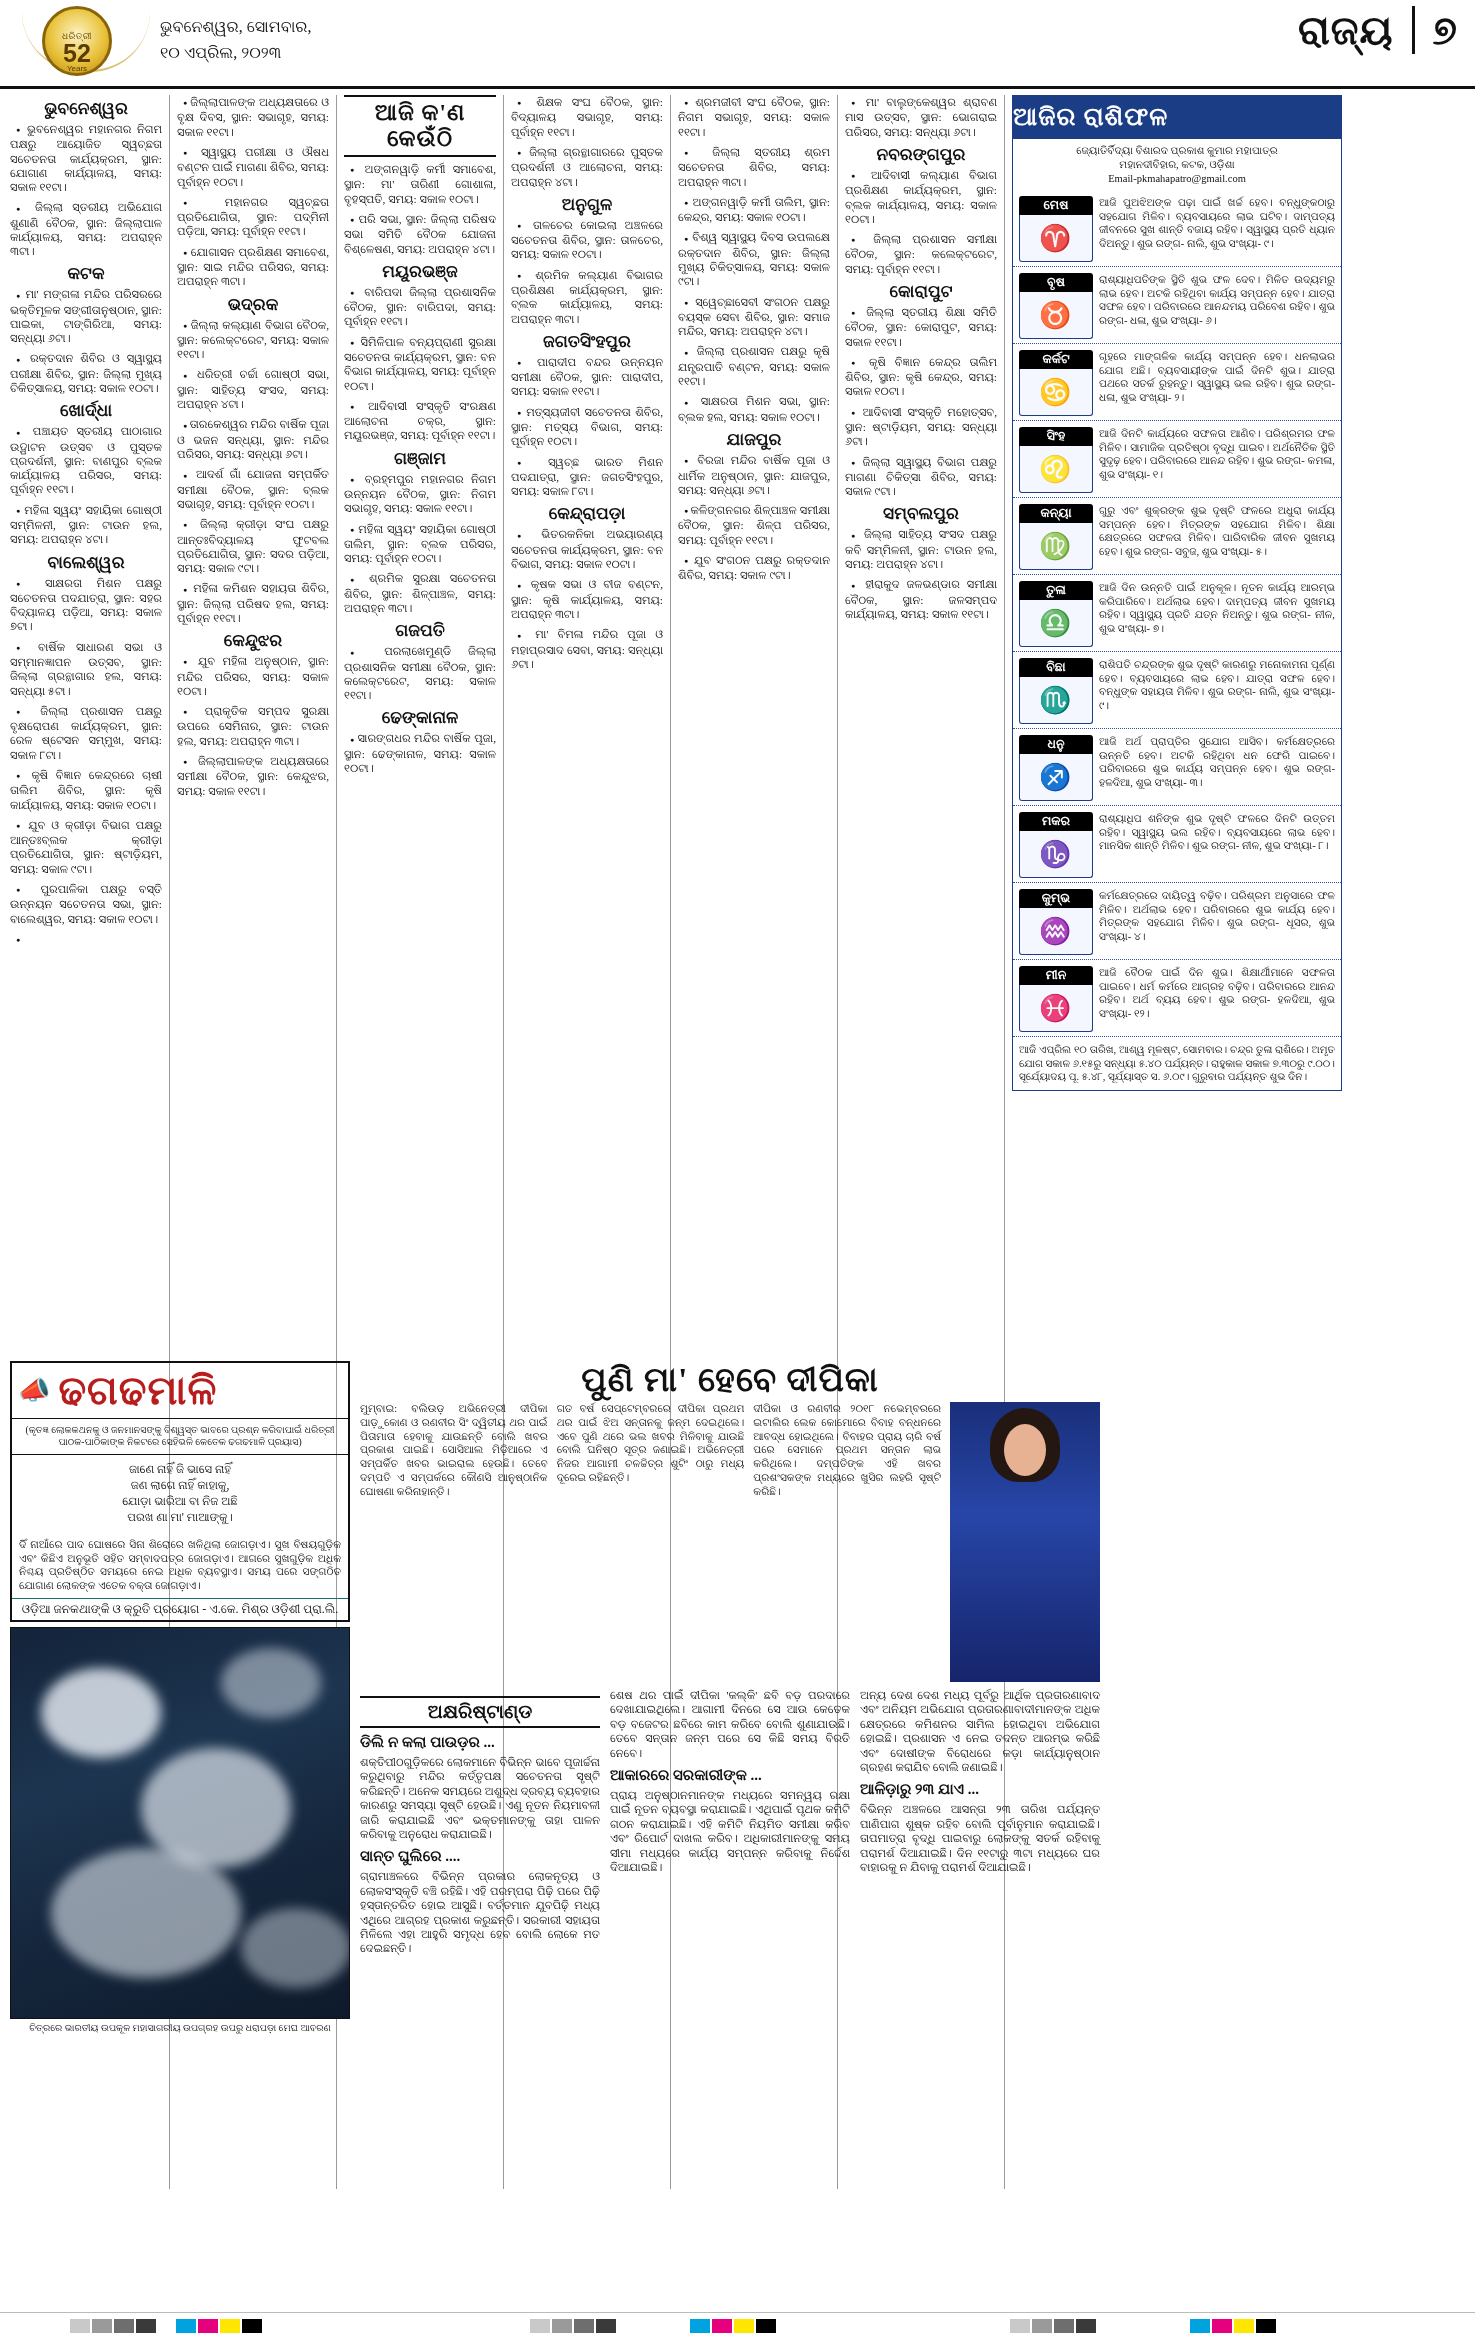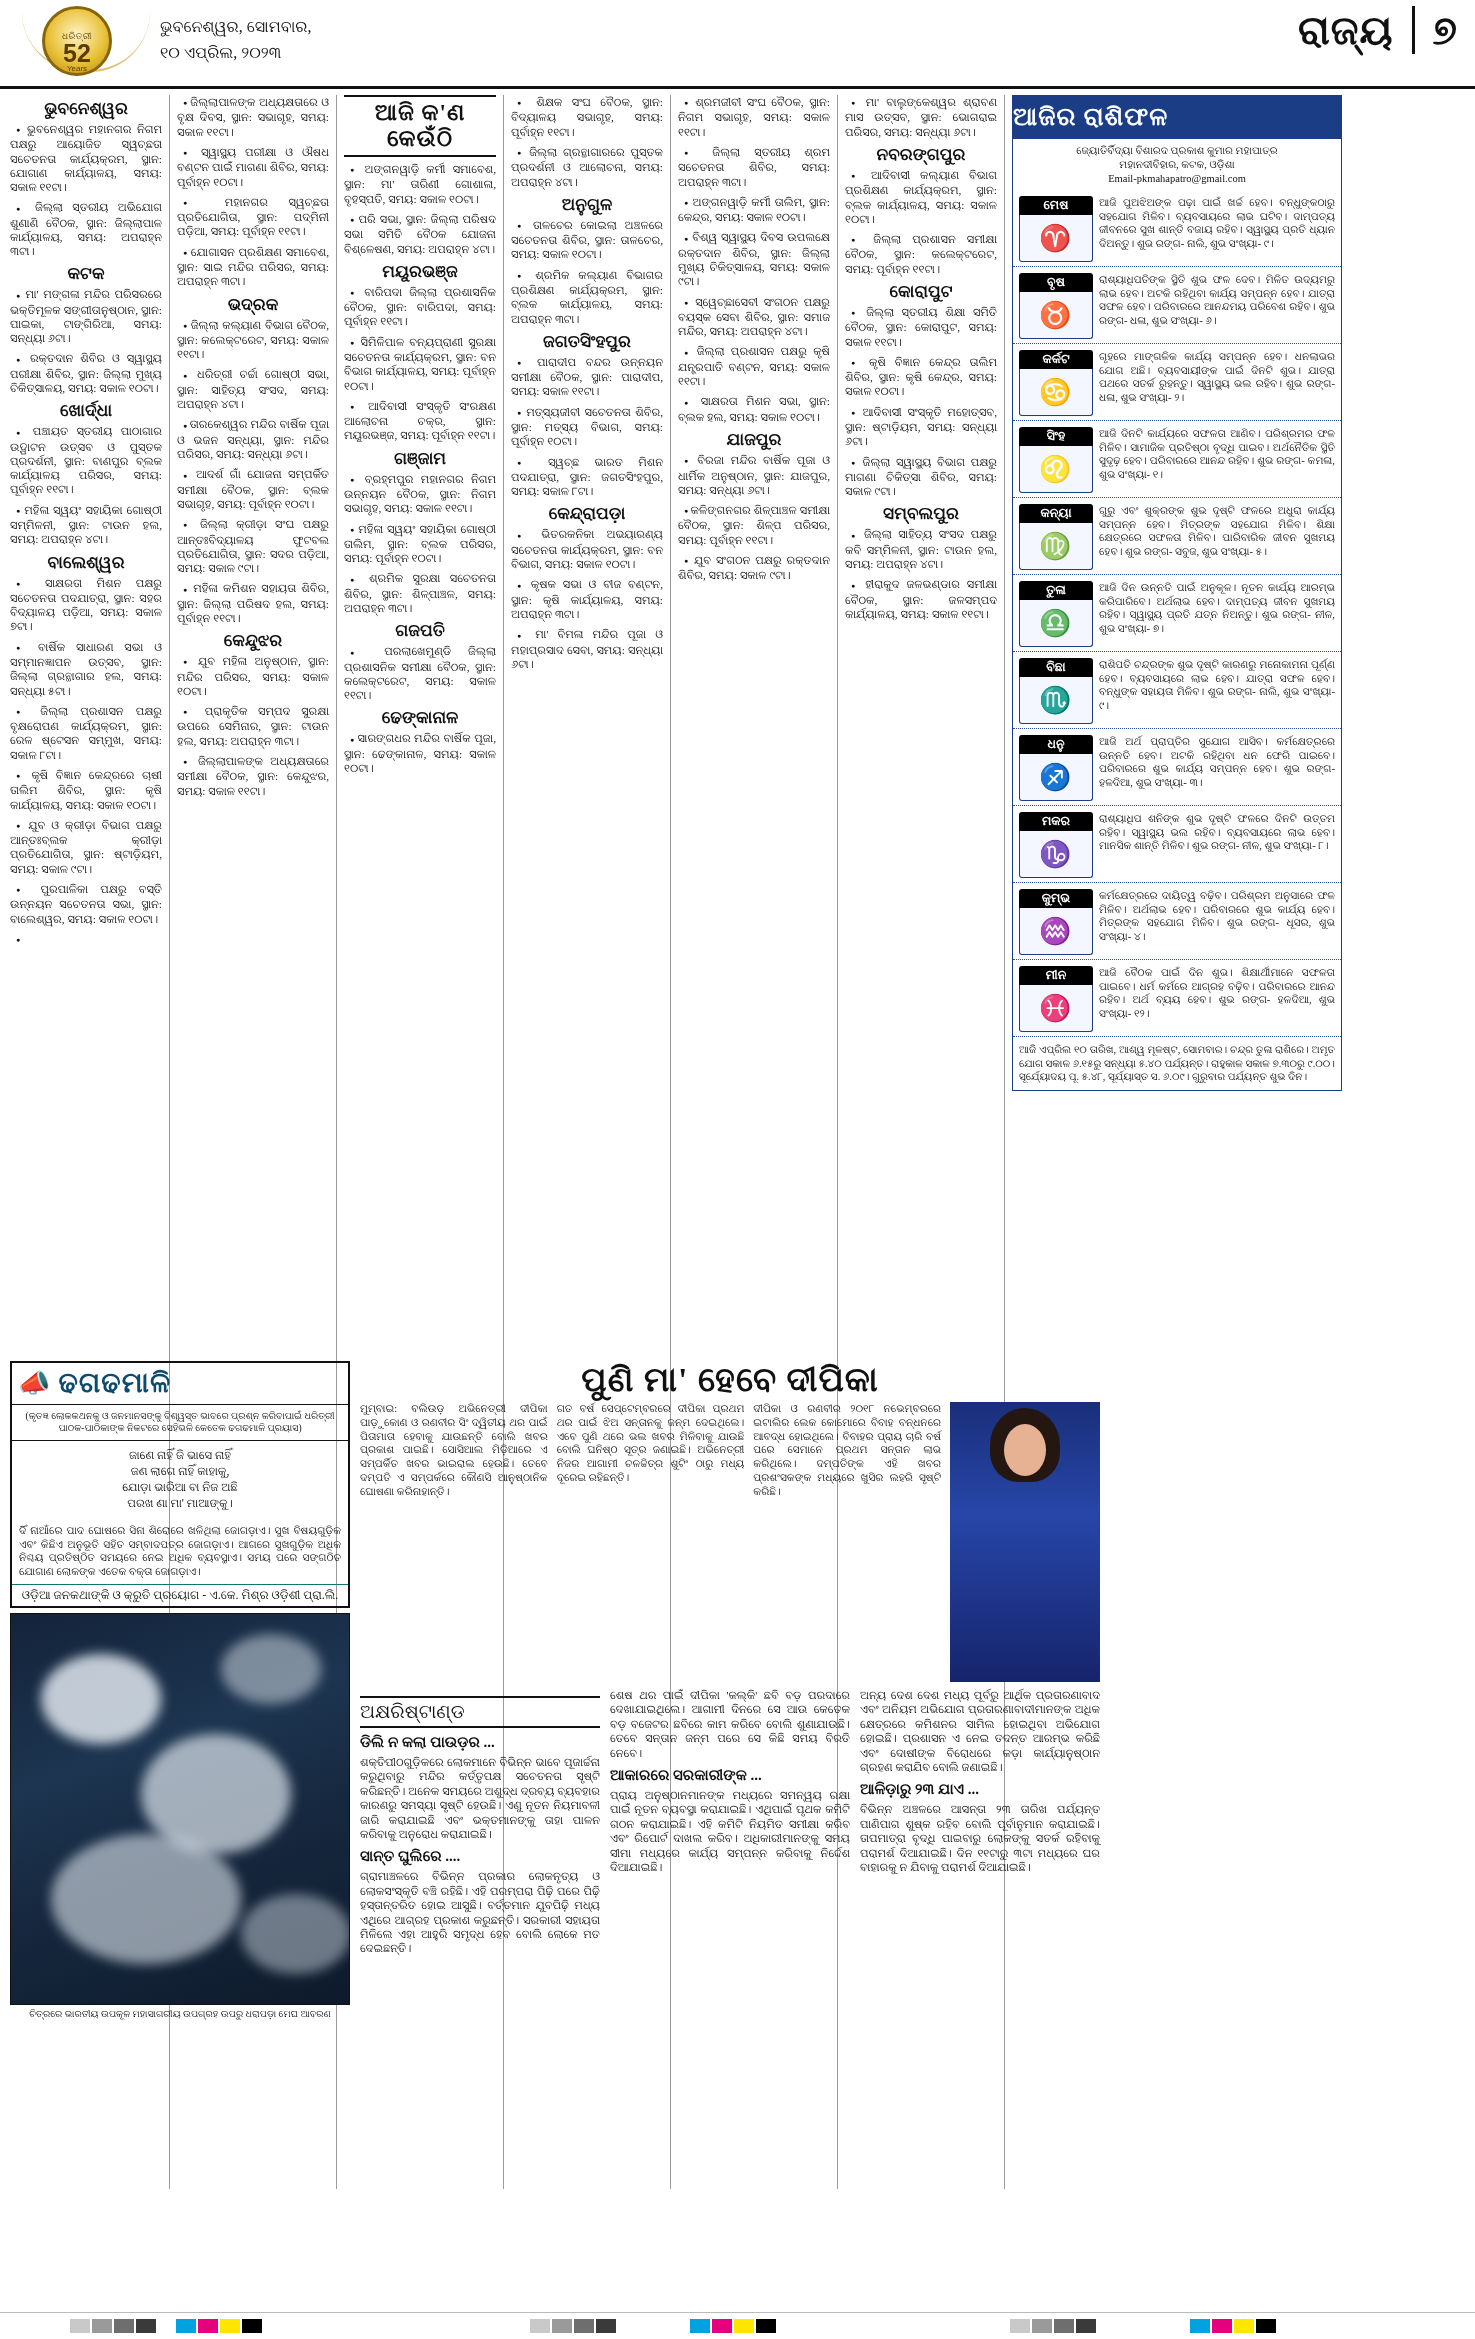--- a/index.html
+++ b/index.html
@@ -48,21 +48,21 @@
     border-radius:3px 3px 0 0;padding:2px 0;font-weight:bold;}
   .rashi-sym{height:46px;border:1px solid #1b3d86;border-top:none;border-radius:0 0 3px 3px;
     display:flex;align-items:center;justify-content:center;font-size:26px;color:#1b3d86;
     background:#f4f7ff;}
   .rashi-text{font-size:10.6px;line-height:13.6px;text-align:justify;}
   .rashi-foot{font-size:10.4px;line-height:13.6px;text-align:justify;padding:6px;}
 
   
   .satire{border:2px solid #111;margin-top:6px;padding:0;}
   .satire-head{display:flex;align-items:center;gap:8px;border-bottom:1px solid #111;padding:4px 6px;}
-  .satire-title{color:#0c4a6e;font-size:28px;font-weight:bold;letter-spacing:1px;}
+  .satire-title{color:#b91c1c;font-size:40px;font-weight:bold;letter-spacing:1px;}
   .satire-note{font-size:9.6px;line-height:12.4px;text-align:center;padding:5px 8px;border-bottom:1px solid #111;}
   .satire-verse{font-size:11.6px;line-height:16px;text-align:center;padding:7px 6px;}
   .satire-body{font-size:10.6px;line-height:13.8px;text-align:justify;padding:5px 7px;}
   .satire-sign{font-size:12px;text-align:center;border-top:1px solid #0f766e;padding:3px;}
 
   
   .sat{margin-top:5px;border:1px solid #111;height:390px;position:relative;overflow:hidden;
     background:linear-gradient(160deg,#13233a 0%,#1d3550 35%,#16283f 60%,#0e1a2b 100%);}
   .cloud{position:absolute;border-radius:50%;background:#dfe6ee;filter:blur(6px);opacity:.85;}
   .sat-cap{font-size:9.6px;text-align:center;padding:3px 2px;line-height:12px;}
@@ -71,22 +71,22 @@
   .feat-head{font-size:34px;font-weight:bold;text-align:center;letter-spacing:1px;padding:6px 0 2px;}
   .feat-cols{display:flex;gap:9px;}
   .feat-col{flex:1;font-size:10.6px;line-height:13.8px;text-align:justify;}
   .feat-photo{width:150px;height:280px;background:
      radial-gradient(circle at 50% 16%,#e9b596 0 34px,transparent 35px),
      linear-gradient(180deg,#1a2f7a 0%,#2746a8 40%,#16246b 100%);
      position:relative;border:0;}
   .feat-photo .hair{position:absolute;left:40px;top:6px;width:70px;height:74px;background:#241712;border-radius:50% 50% 40% 40%;}
   .feat-photo .face{position:absolute;left:54px;top:22px;width:42px;height:52px;background:#e7b294;border-radius:50%;}
 
-  .sub-head{border-top:2px solid #111;border-bottom:2px solid #111;
-    font-size:19px;font-weight:normal;padding:3px 0;margin:8px 0 6px 0;}
+  .sub-head{border-top:2px solid #111;border-bottom:2px solid #111;text-align:center;
+    font-size:19px;font-weight:bold;padding:3px 0;margin:8px 0 6px 0;}
   .mini-head{font-size:15px;font-weight:bold;margin:6px 0 4px 0;}
 
   .footer-bar{position:absolute;left:0;bottom:0;width:1475px;height:26px;border-top:1px solid #bbb;}
   .swatch{position:absolute;height:14px;width:20px;top:6px;}
 </style>
 </head>
 <body>
 
 <div class="page">
 

